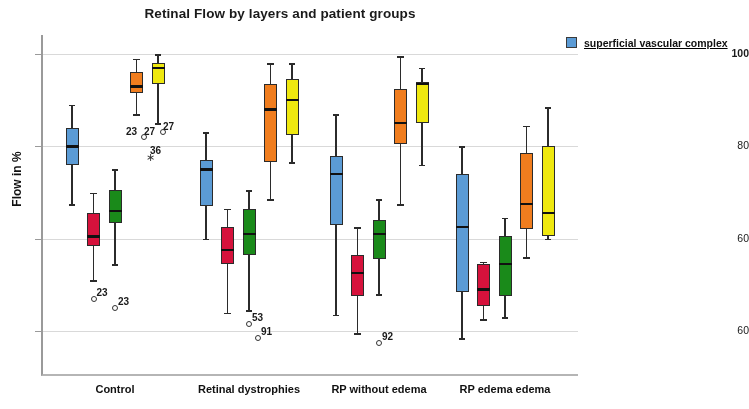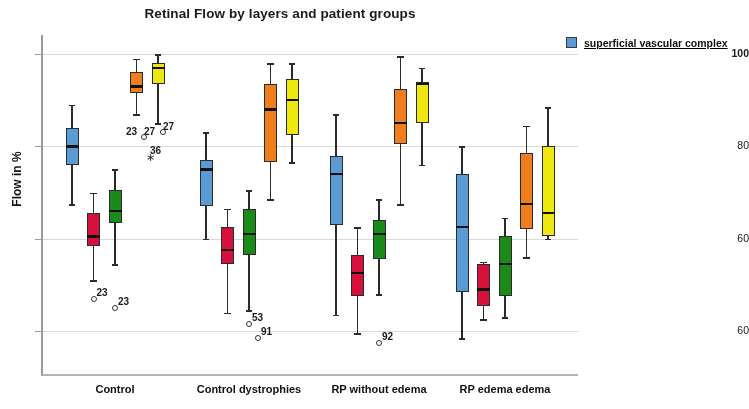--- a/index.html
+++ b/index.html
@@ -245,21 +245,21 @@
       <div class="outlier-label" style="left: 144px; top: 122.1px;">27</div>
       <div class="outlier" style="left: 141px; top: 130.1px;"></div>
       <div class="outlier-label" style="left: 163px; top: 117.483px;">27</div>
       <div class="outlier" style="left: 160px; top: 125.483px;"></div>
       <div class="outlier-label" style="left: 150px; top: 140.567px;">36</div>
       <div class="outlier-star" style="left: 146px; top: 149.567px;">∗</div>
     </div>
 
   <div id="xlabels-layer">
       <div class="xgroup-label" style="left: 45px; width: 140px;">Control</div>
-      <div class="xgroup-label" style="left: 179px; width: 140px;">Control dystrophies</div>
+      <div class="xgroup-label" style="left: 179px; width: 140px;">Retinal dystrophies</div>
       <div class="xgroup-label" style="left: 309px; width: 140px;">RP without edema</div>
       <div class="xgroup-label" style="left: 435px; width: 140px;">RP edema edema</div>
     </div>
 
   <div id="legend">
       <div class="legend-row">
         <span class="legend-swatch" style="background: rgb(91, 155, 213);"></span>
         <span class="legend-text">superficial vascular complex</span>
       </div>
     </div>

